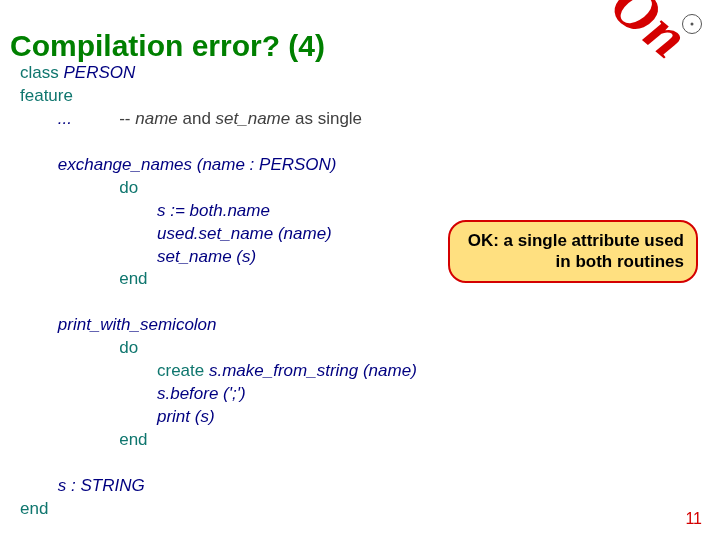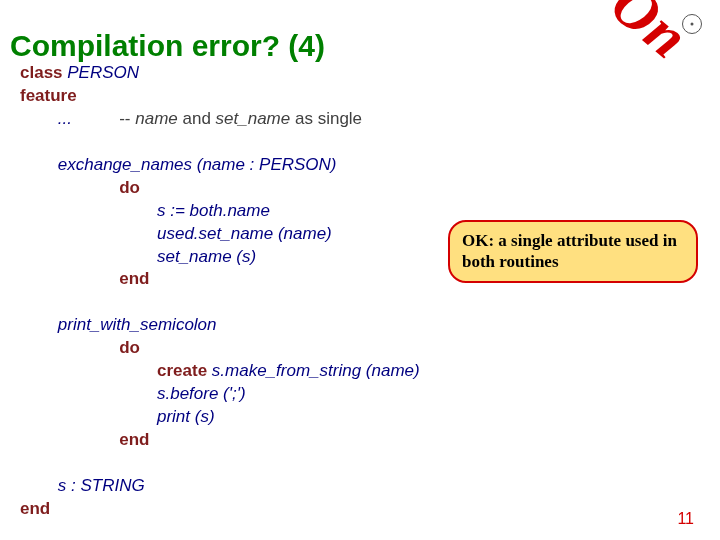--- a/index.html
+++ b/index.html
@@ -43,21 +43,21 @@
   .code {
     position: absolute;
     top: 62px;
     left: 20px;
     font-size: 17px;
     font-style: italic;
     line-height: 1.35;
     color: #000080;
     white-space: pre;
   }
-  .kw { color: #7f1d1d; font-weight: bold; font-style: normal; }
+  .kw { color: #0f766e; font-weight: normal; font-style: normal; }
   .cm { color: #404040; font-style: normal; }
   .stamp {
     position: absolute;
     top: 20px;
     right: 18px;
     transform: rotate(40deg);
     transform-origin: top right;
     font-family: "Comic Sans MS", cursive;
     font-style: italic;
     font-weight: bold;
@@ -71,28 +71,27 @@
     right: 22px;
     width: 250px;
     background: #ffe080;
     border: 2px solid #d40000;
     border-radius: 18px;
     padding: 8px 12px;
     font-size: 17px;
     font-weight: bold;
     font-style: normal;
     color: #000;
-    text-align: left;
+    text-align: right;
     line-height: 1.25;
-    font-family: Liberation Serif, serif;
   }
   .pagenum {
     position: absolute;
     bottom: 12px;
-    right: 26px;
+    right: 18px;
     font-size: 16px;
     color: #d40000;
     font-style: normal;
   }
 </style>
 </head>
 <body>
 
 <div class="title">Compilation error? (4)</div>
 

